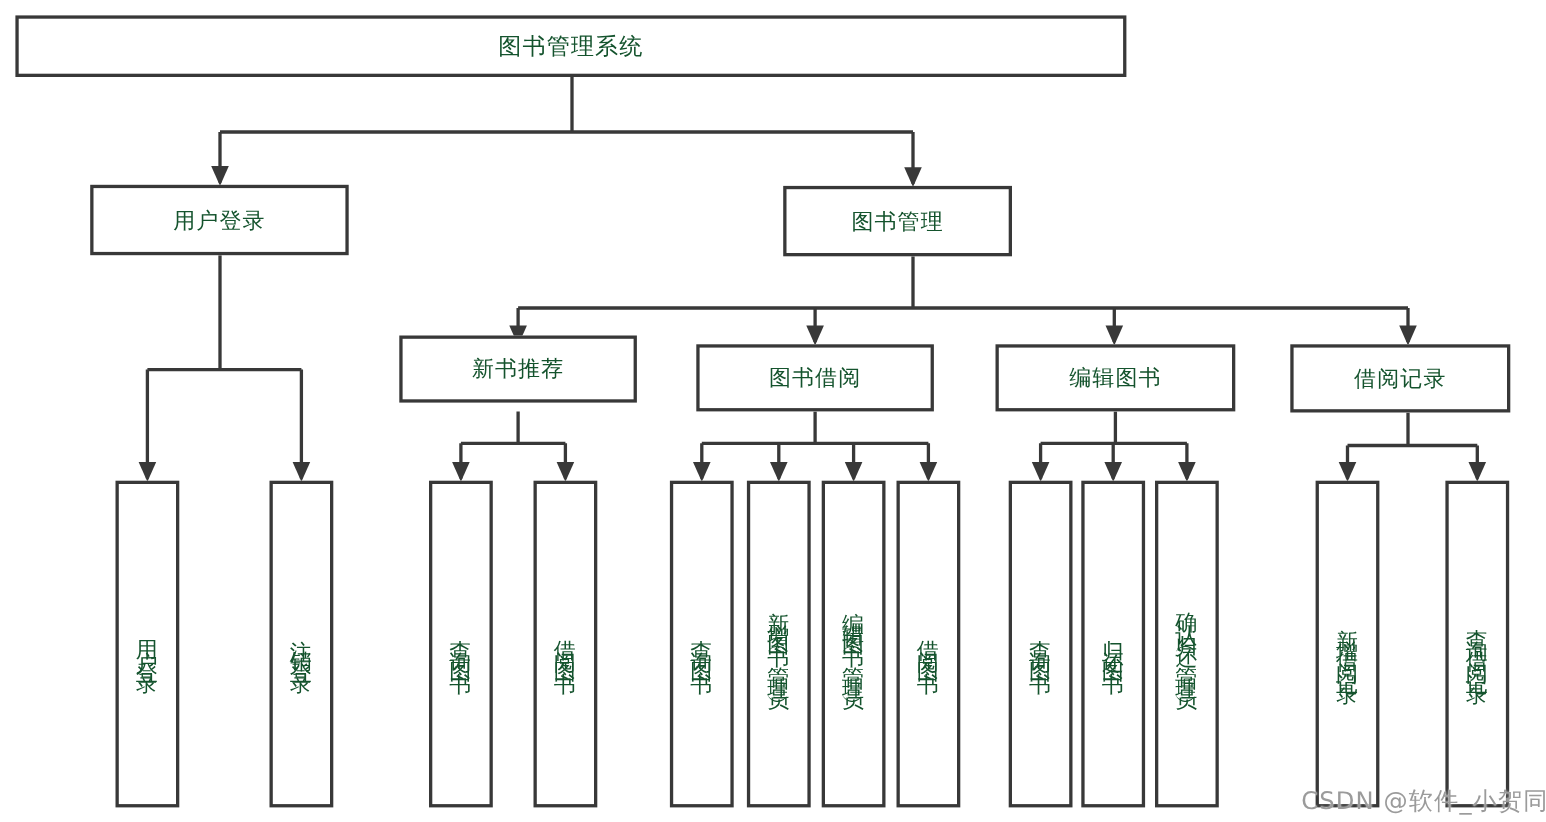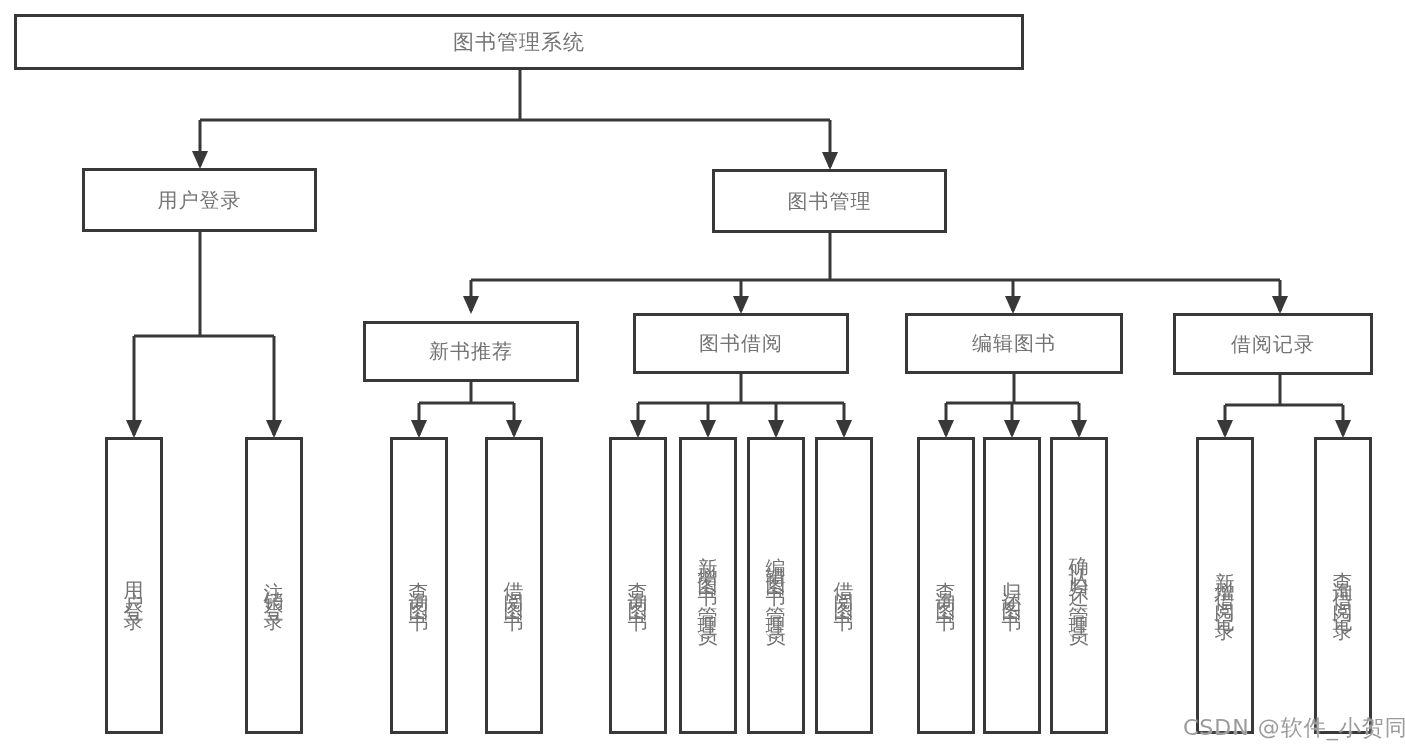--- a/index.html
+++ b/index.html
@@ -9,21 +9,21 @@
     background:#ffffff;
     font-family:"DejaVu Sans","Liberation Sans",sans-serif;
     overflow:hidden;
   }
   .wires{position:absolute;left:0;top:0;z-index:1;}
   .node{
     position:absolute;
     box-sizing:border-box;
     background:#ffffff;
     border:3px solid #383838;
-    color:#737373;
+    color:#14532d;
     display:flex;
     align-items:center;
     justify-content:center;
     z-index:2;
   }
   .hlabel{
     font-size:20px;
     letter-spacing:1px;
     white-space:nowrap;
   }
@@ -33,23 +33,23 @@
   .vlabel{
     writing-mode:vertical-rl;
     text-orientation:mixed;
     font-size:20px;
     letter-spacing:10px;
     line-height:1;
     white-space:nowrap;
   }
   
   #n-user-login{left:82px;top:168px;width:235px;height:64px;}
-  #n-book-mgmt{left:712px;top:169px;width:235px;height:64px;}
+  #n-book-mgmt{left:712px;top:169px;width:208px;height:64px;}
   
-  #n-new-book{left:363px;top:321px;width:216px;height:61px;}
+  #n-new-book{left:363px;top:305px;width:216px;height:61px;}
   #n-book-borrow{left:633px;top:313px;width:216px;height:61px;}
   #n-current-borrow{left:905px;top:313px;width:218px;height:61px;}
   #n-borrow-records{left:1173px;top:313px;width:200px;height:62px;}
   
   #l-ul-login{left:105px;}
   #l-ul-logout{left:245px;}
   #l-nb-query{left:390px;}
   #l-nb-borrow{left:485px;}
   #l-bb-query{left:609px;}
   #l-bb-add{left:679px;}

